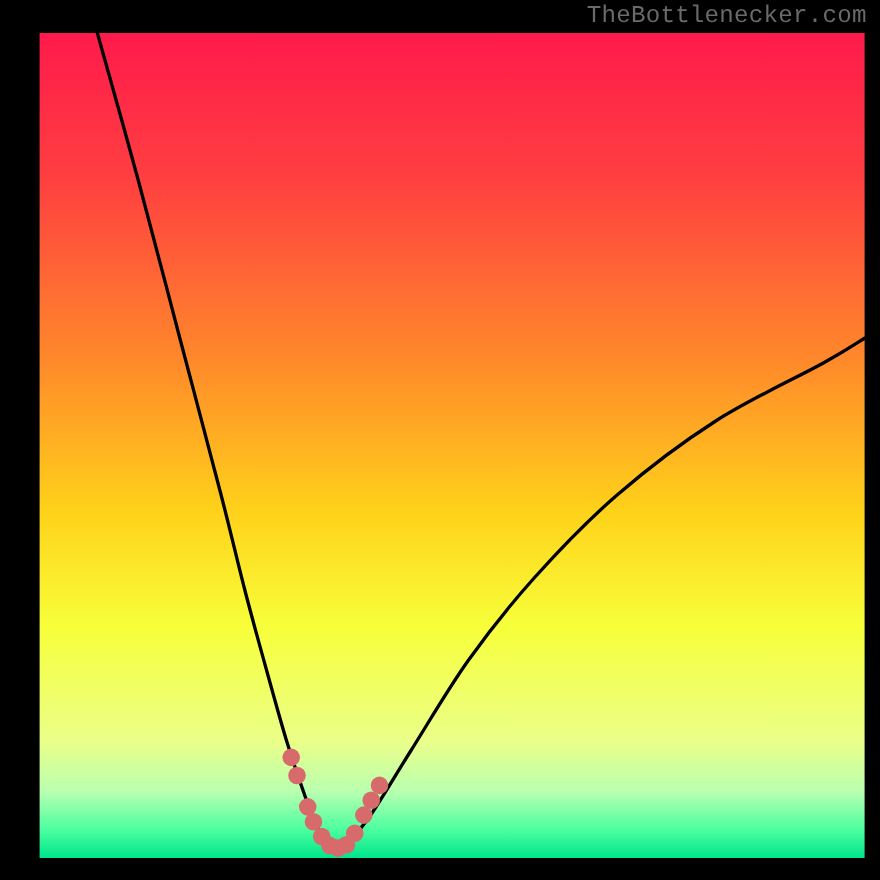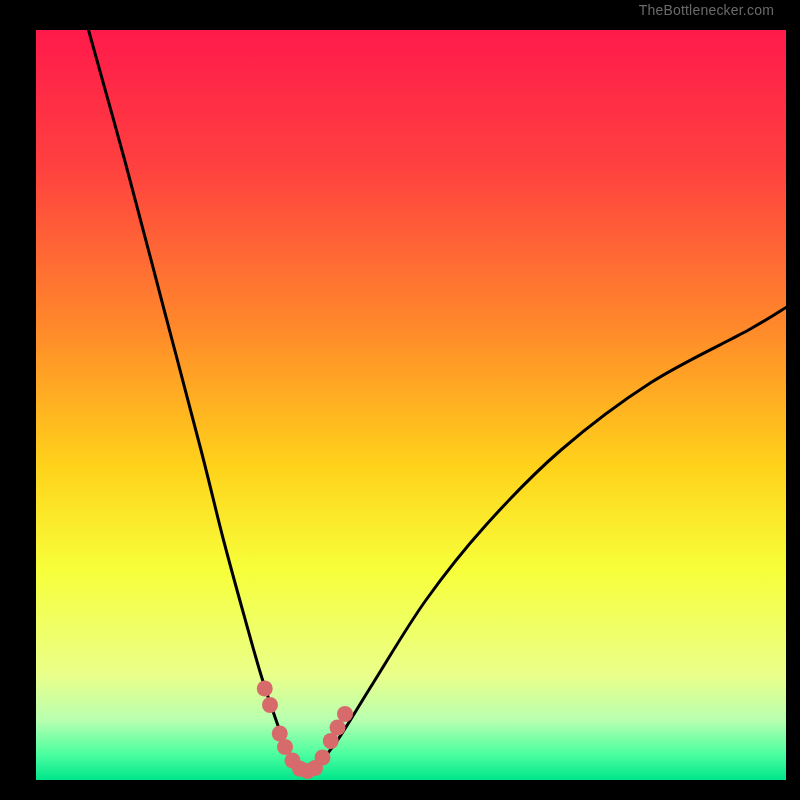--- a/index.html
+++ b/index.html
@@ -12,27 +12,28 @@
     font-family: Arial, Helvetica, sans-serif;
   }
   .stage {
     position: relative;
     width: 800px;
     height: 800px;
   }
   .watermark {
     position: absolute;
     top: 2px;
-    right: 26px;
+    right: 12px;
     color: #6a6a6a;
-    font-size: 14px;
+    font-size: 22px;
     font-weight: 500;
     letter-spacing: 0.2px;
     z-index: 5;
     user-select: none;
+    font-family: Liberation Mono, monospace;
   }
   svg.plot {
     position: absolute;
     left: 0;
     top: 0;
   }
 </style>
 </head>
 <body>
 

